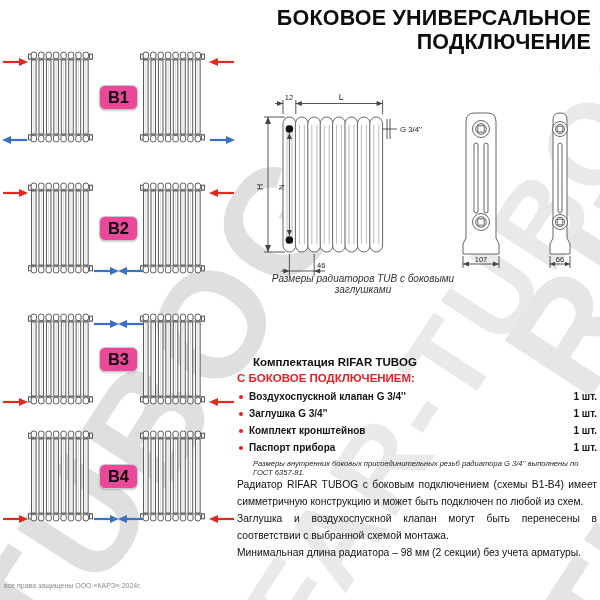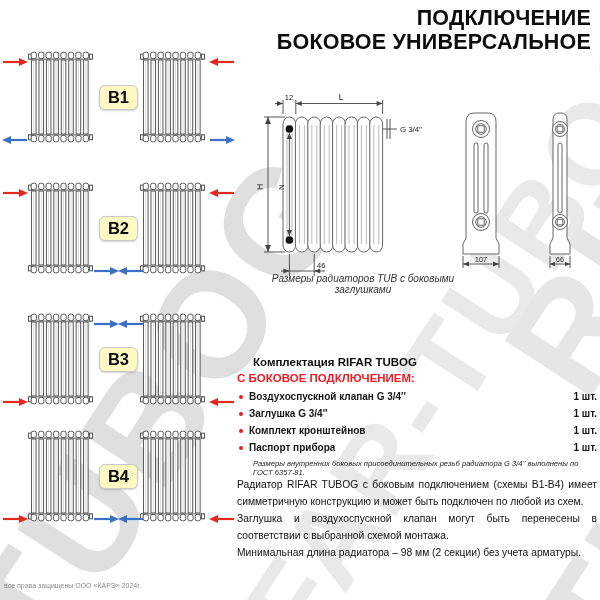--- a/index.html
+++ b/index.html
@@ -14,21 +14,21 @@
   #wm4{left:205px;top:1060px;font-size:150px;transform:rotate(-57deg);color:#e4e4e4;}
   
   #title{position:absolute;top:7px;right:9px;text-align:right;font-weight:bold;
          font-size:21.5px;line-height:1.1;letter-spacing:.2px;color:#0d0d0d;}
   
   .scheme-row{position:absolute;left:0;width:237px;height:110px;}
   .row-b1{top:45px;} .row-b2{top:176px;} .row-b3{top:307px;} .row-b4{top:424px;}
   .radiator{position:absolute;top:5px;width:65px;height:94px;}
   .rad-left{left:28px;} .rad-right{left:140px;}
   .scheme-label{position:absolute;left:99px;top:40px;width:37px;height:23px;
-        background:#fef9c3;border:1.5px solid #c9c9c9;border-radius:6px;
+        background:#ec4899;border:1.5px solid #c9c9c9;border-radius:6px;
         box-shadow:0 1px 2px rgba(0,0,0,.18);display:flex;align-items:center;justify-content:center;
         font-weight:bold;font-size:16.5px;color:#0a0a0a;}
   .arrow{position:absolute;width:26px;height:10px;}
   .arrow.point-left{transform:scaleX(-1);}
   .ar-olt{left:2px;top:8px;} .ar-ort{left:209px;top:8px;}
   .ar-olb{left:2px;top:86px;} .ar-orb{left:209px;top:86px;}
   .ar-clt{left:93px;top:8px;} .ar-crt{left:118px;top:8px;}
   .ar-clb{left:93px;top:86px;} .ar-crb{left:118px;top:86px;}
   
   #dim-drawing{position:absolute;left:255px;top:92px;}
@@ -58,22 +58,22 @@
 <body>
 
 <div id="page">
 
   <span class="wm" id="wm1">TUBOG</span>
   <span class="wm" id="wm2">RIFAR-TUBOG.su</span>
   <span class="wm" id="wm3">RIFAR-TUBOG.su</span>
   <span class="wm" id="wm4">RIFAR-TUBOG.su</span>
 
   <div id="title">
+    <div>БОКОВОЕ УНИВЕРСАЛЬНОЕ</div>
     <div>ПОДКЛЮЧЕНИЕ</div>
-    <div>БОКОВОЕ УНИВЕРСАЛЬНОЕ</div>
   </div>
 
   <div id="schemes">
       <div class="scheme-row row-b1">
         <div class="radiator rad-left"><svg viewBox="0 0 66 94" width="65" height="94">
             <line x1="1" y1="8.5" x2="65" y2="8.5" stroke="#555555"></line>
             <line x1="1" y1="85.5" x2="65" y2="85.5" stroke="#555555"></line>
             <rect x="0.5" y="3.5" width="3" height="5" stroke="#555555" stroke-width="1" fill="#fff"></rect>
             <rect x="62.5" y="3.5" width="3" height="5" stroke="#555555" stroke-width="1" fill="#fff"></rect>
             <rect x="0.5" y="85.5" width="3" height="5" stroke="#555555" stroke-width="1" fill="#fff"></rect>

